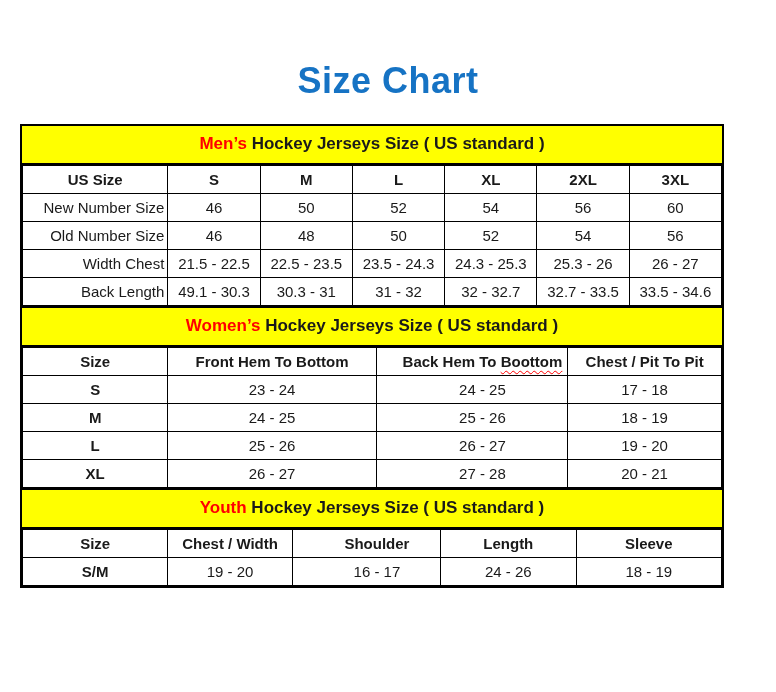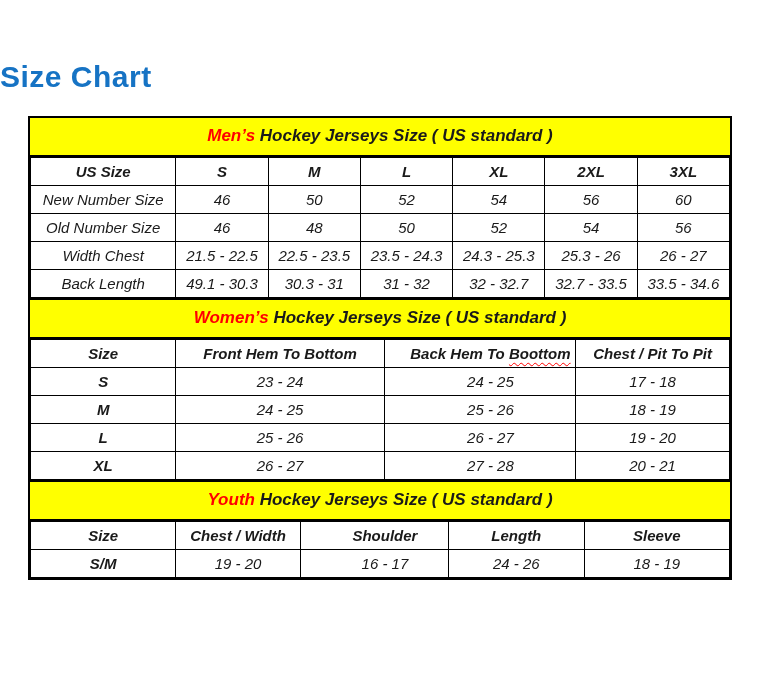--- a/index.html
+++ b/index.html
@@ -13,32 +13,31 @@
   html, body {
     margin: 0; padding: 0;
     background: #ffffff;
     width: 776px; height: 692px;
     font-family: "Liberation Sans", sans-serif;
     color: var(--ink);
   }
   .page { width: 776px; height: 692px; overflow: hidden; }
   .title {
     margin: 60px 0 0 0;
-    text-align: left;
-    font-size: 30px;
+    text-align: center;
+    font-size: 36px;
     font-weight: 700;
     color: var(--blue);
     letter-spacing: 0.5px;
   }
   .chart {
-    margin: 22px 0 0 28px;
+    margin: 22px 0 0 20px;
     width: 704px;
     border: 2px solid var(--line);
     background: #ffffff;
-    font-style: italic;
   }
   .band {
     background: var(--yellow);
     text-align: center;
     font-weight: 700;
     font-size: 17px;
     padding: 8px 0 9px 0;
     border-bottom: 2px solid var(--line);
   }
   .section + .section .band { border-top: 2px solid var(--line); }
@@ -52,21 +51,21 @@
     border: 1px solid var(--line);
     text-align: center;
     vertical-align: middle;
     font-size: 15px;
     padding: 4px 3px;
     height: 28px;
   }
   th { font-weight: 700; }
   td { font-weight: 400; }
   .t-womens td.row-label, .t-youth td.row-label { font-weight: 700; }
-  .t-mens td.row-label { font-weight: 400; }
+  .t-mens td.row-label { font-weight: 400; text-align: right; }
   
   .t-mens  th:nth-child(1), .t-mens  td:nth-child(1) { width: 20.8%; }
   .t-womens th:nth-child(1), .t-womens td:nth-child(1) { width: 20.8%; }
   .t-womens th:nth-child(2), .t-womens td:nth-child(2) { width: 29.8%; }
   .t-womens th:nth-child(3), .t-womens td:nth-child(3) { width: 27.4%; padding-left: 24px; }
   .t-womens th:nth-child(4), .t-womens td:nth-child(4) { width: 22.0%; }
   .t-youth th:nth-child(1), .t-youth td:nth-child(1) { width: 20.8%; }
   .t-youth th:nth-child(2), .t-youth td:nth-child(2) { width: 17.8%; }
   .t-youth th:nth-child(3), .t-youth td:nth-child(3) { width: 21.2%; padding-left: 24px; }
   .t-youth th:nth-child(4), .t-youth td:nth-child(4) { width: 19.4%; }

